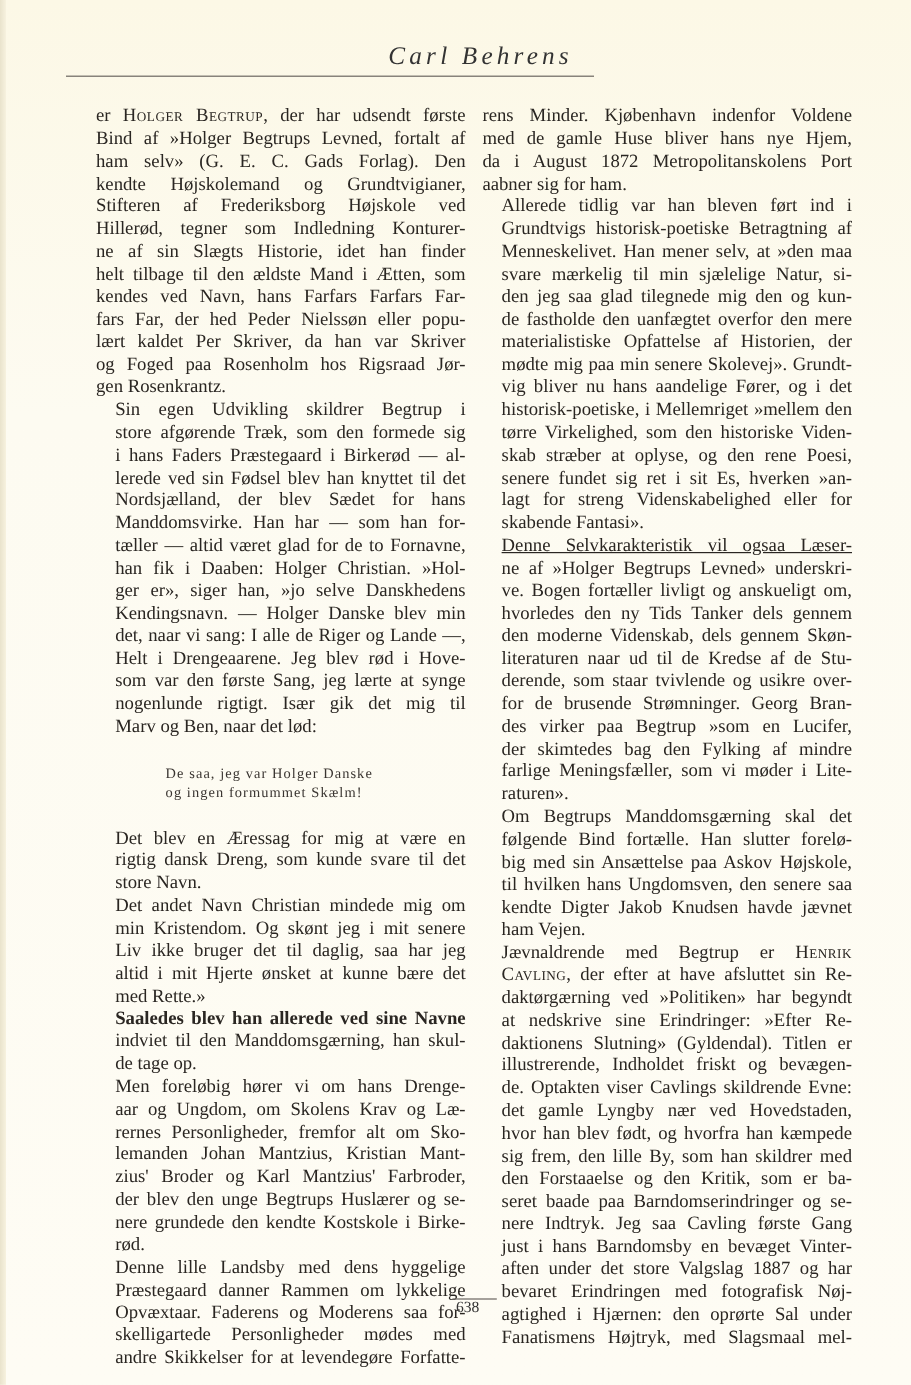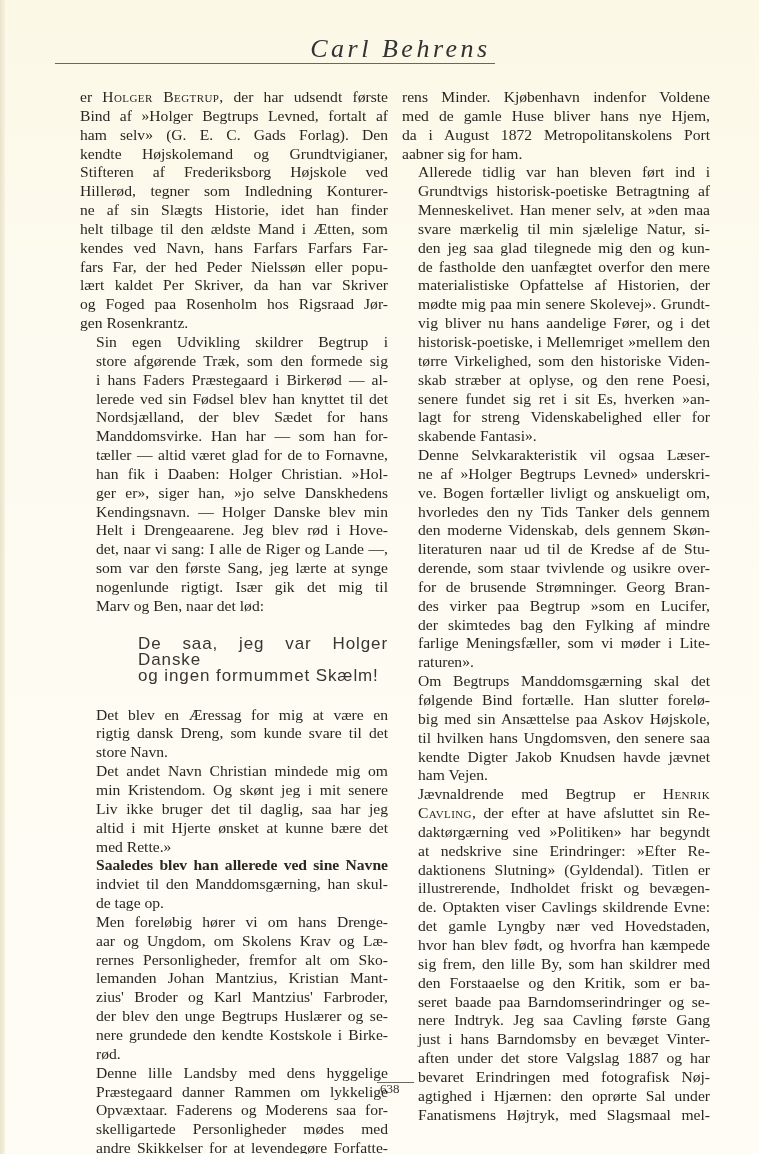--- a/index.html
+++ b/index.html
@@ -14,42 +14,42 @@
     position: absolute; left: 0; top: 0; width: 759px; height: 1154px;
     background: linear-gradient(180deg, #fcf8e6 0%, #fdfbf1 30%, #fefcf4 100%);
   }
   .page-edge {
     position: absolute; left: 0; top: 0; width: 5px; height: 1154px;
     background: linear-gradient(90deg, #e9e3cc, #f7f2df);
   }
   .running-head {
     position: absolute; top: 34px; left: 0; width: 757px;
     text-align: center; padding-left: 44px; box-sizing: border-box;
-    font-style: italic; font-size: 26px; letter-spacing: 3.5px; color: #333;
+    font-style: italic; font-size: 21px; letter-spacing: 3.5px; color: #333;
   }
   .head-rule {
     position: absolute; top: 63px; left: 55px; width: 440px; height: 0;
     border-top: 1.4px solid #6b6660;
   }
   .column {
     position: absolute; top: 88px; width: 308px;
     font-size: 15.6px; line-height: 18.85px;
     text-align: justify; hyphens: manual;
   }
   .col-left { left: 80px; }
   .col-right { left: 402px; }
   .column p { margin: 0; text-indent: 0; }
   .column p.indent { text-indent: 16px; }
   .line { display: block; text-align: justify; text-align-last: justify; white-space: nowrap; }
   .line.last { text-align-last: left; }
   .sc { font-variant: small-caps; letter-spacing: 0.4px; }
   .verse {
     margin: 20px 0 22px 58px;
-    font-family: Liberation Sans, sans-serif;
-    font-size: 17px; line-height: 16px; letter-spacing: 0.9px; color: #3a3531;
+    font-family: Liberation Serif, serif;
+    font-size: 12px; line-height: 16px; letter-spacing: 0.9px; color: #3a3531;
   }
   .verse-line { display: block; }
   .page-number-rule {
     position: absolute; top: 1082px; left: 377px; width: 37px; height: 0;
     border-top: 1px solid #6b6660;
   }
   .page-number {
     position: absolute; top: 1081px; left: 380px; font-size: 13px; color: #333;
   }
 </style>
@@ -83,22 +83,22 @@
           <span class="line" style="text-indent: 16px;">Sin egen Udvikling skildrer Begtrup i</span>
           <span class="line">store afgørende Træk, som den formede sig</span>
           <span class="line">i hans Faders Præstegaard i Birkerød — al-</span>
           <span class="line">lerede ved sin Fødsel blev han knyttet til det</span>
           <span class="line">Nordsjælland,  der  blev  Sædet  for  hans</span>
           <span class="line">Manddomsvirke. Han har — som han for-</span>
           <span class="line">tæller — altid været glad for de to Fornavne,</span>
           <span class="line">han fik i Daaben: Holger Christian. »Hol-</span>
           <span class="line">ger er», siger han, »jo selve Danskhedens</span>
           <span class="line">Kendingsnavn. — Holger Danske blev min</span>
+          <span class="line">det, naar vi sang: I alle de Riger og Lande —,</span>
           <span class="line">Helt i Drengeaarene. Jeg blev rød i Hove-</span>
-          <span class="line">det, naar vi sang: I alle de Riger og Lande —,</span>
           <span class="line">som var den første Sang, jeg lærte at synge</span>
           <span class="line">nogenlunde  rigtigt.  Især gik det mig til</span>
           <span class="line last">Marv og Ben, naar det lød:</span>
         </p>
       </div>
     <div class="verse" id="left-verse">
         <span class="verse-line">De saa, jeg var Holger Danske</span>
         <span class="verse-line">og ingen formummet Skælm!</span>
       </div>
     <div id="left-post">
@@ -158,21 +158,21 @@
           <span class="line">mødte mig paa min senere Skolevej». Grundt-</span>
           <span class="line">vig bliver nu hans aandelige Fører, og i det</span>
           <span class="line">historisk-poetiske, i Mellemriget »mellem den</span>
           <span class="line">tørre Virkelighed, som den historiske Viden-</span>
           <span class="line">skab stræber at oplyse, og den rene Poesi,</span>
           <span class="line">senere fundet sig ret i sit Es, hverken »an-</span>
           <span class="line">lagt for streng Videnskabelighed eller for</span>
           <span class="line last">skabende Fantasi».</span>
         </p>
         <p class="indent">
-          <span class="line" style="text-indent: 16px;">Denne Selvkarakteristik vil ogsaa Læser-</span>
+          <span class="line" style="text-indent: 16px; text-decoration: underline;">Denne Selvkarakteristik vil ogsaa Læser-</span>
           <span class="line">ne af »Holger Begtrups Levned» underskri-</span>
           <span class="line">ve. Bogen fortæller livligt og anskueligt om,</span>
           <span class="line">hvorledes den ny Tids Tanker dels gennem</span>
           <span class="line">den moderne Videnskab, dels gennem Skøn-</span>
           <span class="line">literaturen naar ud til de Kredse af de Stu-</span>
           <span class="line">derende, som staar tvivlende og usikre over-</span>
           <span class="line">for de brusende Strømninger. Georg Bran-</span>
           <span class="line">des virker paa Begtrup »som en Lucifer,</span>
           <span class="line">der skimtedes bag den Fylking af mindre</span>
           <span class="line">farlige Meningsfæller, som vi møder i Lite-</span>

